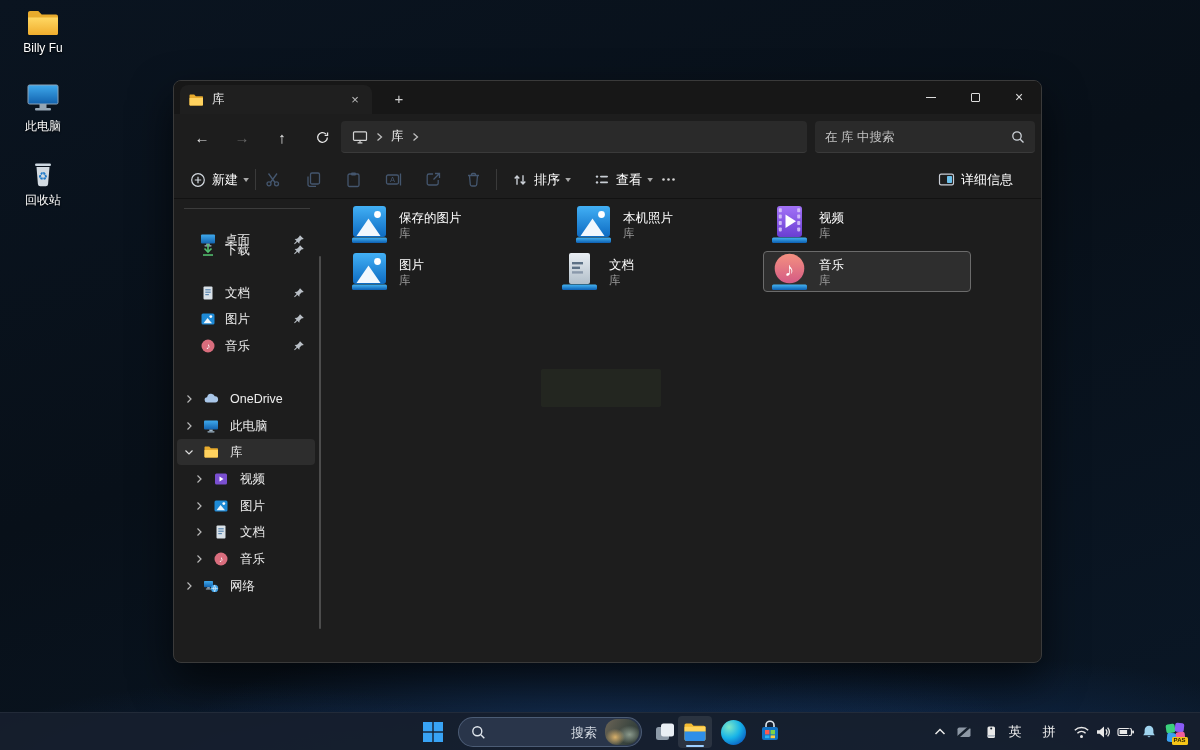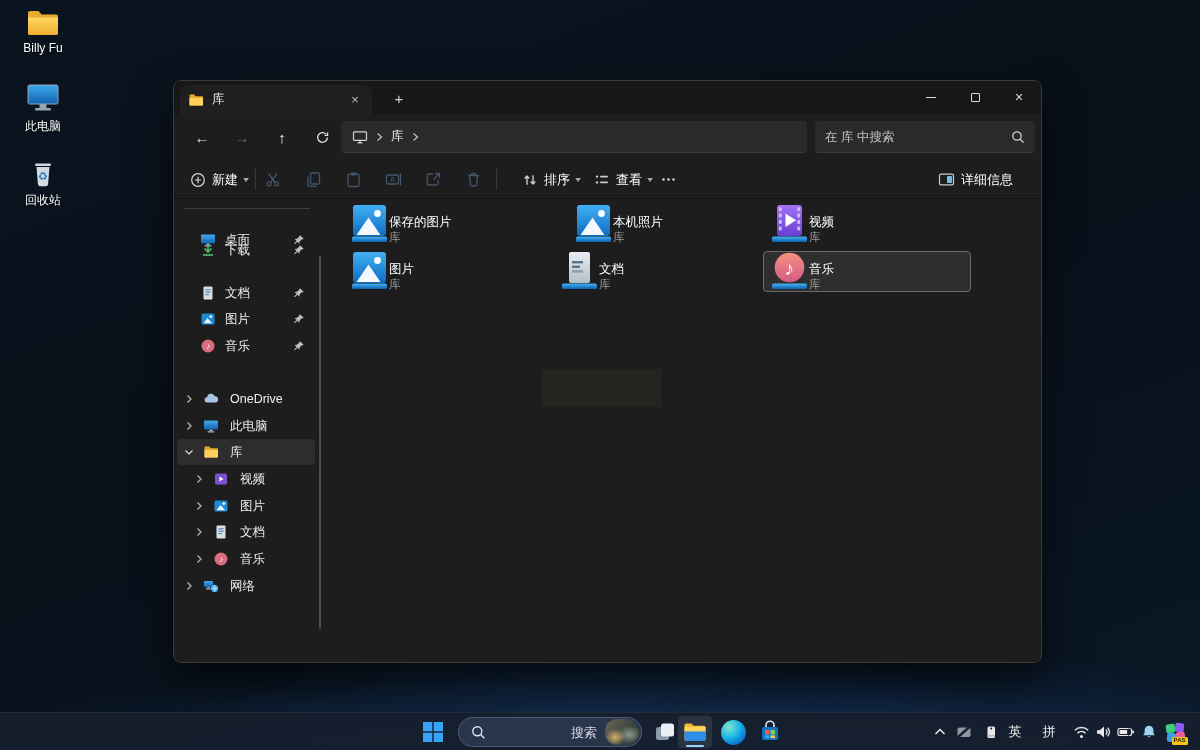--- a/index.html
+++ b/index.html
@@ -74,21 +74,21 @@
   .sb-row.sel{ background:#2d2d2d; }
   .sb-row .lbl{ margin-left:9px; }
   .sb-row.pinned{ padding-left:23px;font-family:Liberation Serif, serif; }
   .sb-row.lvl1{ padding-left:7px; gap:2px; }
   .sb-row.lvl2{ padding-left:17px; gap:2px; }
   .sb-row .tree-ic{ margin-left:7px; }
   .pin{ position:absolute; right:10px; top:7px; }
 
   .files{ position:absolute; left:152px; top:118px; right:0; bottom:28px; }
   .fitem{ position:absolute; width:208px; height:41px; border-radius:4px; display:flex;
-          align-items:flex-end; padding:0 5px; border:1px solid transparent; }
+          align-items:center; gap:10px; padding:0 5px; border:1px solid transparent; }
   .fitem.sel{ background:#2e2e2e; border:1px solid #6b6b6b; }
   .fi-text{ display:flex; flex-direction:column; justify-content:center; }
   .fi-name{ font-size:12.5px; color:#fff; line-height:16px; }
   .fi-type{ font-size:11.5px; color:#9b9b9b; line-height:14px; }
   .ghost{ position:absolute; left:215px; top:170px; width:120px; height:38px;
           background:rgba(44,50,38,.45); border-radius:2px; }
 
   .statusbar{ position:absolute; left:0; right:0; bottom:0; height:28px; border-top:1px solid #2e2e2e;
               display:flex; align-items:center; padding:0 14px; font-size:12px; color:#cfcfcf; }
   .st-div{ width:1px; height:12px; background:#6a6a6a; margin-left:10px; }
@@ -303,21 +303,21 @@
           <path d="M8 3H4a1.8 1.8 0 0 0-1.8 1.8v7.4A1.8 1.8 0 0 0 4 14h7.4a1.8 1.8 0 0 0 1.8-1.8V9" fill="none" stroke="#44566e" stroke-width="1.3"></path>
           <path d="M10 2.5h4.5V7M14.2 2.8 8.5 8.5" fill="none" stroke="#44566e" stroke-width="1.3"></path>
         </svg>
     </div>
     <div class="tb-ibtn" style="left:283px">
       <svg width="17" height="17" viewBox="0 0 17 17">
           <path d="M3 4.5h11M6.5 4.5v-1a1 1 0 0 1 1-1h2a1 1 0 0 1 1 1v1M4.5 4.5l.8 9a1.6 1.6 0 0 0 1.6 1.5h3.2a1.6 1.6 0 0 0 1.6-1.5l.8-9" fill="none" stroke="#44566e" stroke-width="1.3"></path>
         </svg>
     </div>
     <div class="tb-div" style="left:322px"></div>
-    <div class="tb-btn" style="left:340px">
+    <div class="tb-btn" style="left:330px">
       <span>
         <svg width="16" height="16" viewBox="0 0 16 16">
             <path d="M5 12.8V4.2M2.7 6.5 5 4.1l2.3 2.4" fill="none" stroke="#c8cdd4" stroke-width="1.4"></path>
             <path d="M11 3.2v8.6M8.7 9.5l2.3 2.4 2.3-2.4" fill="none" stroke="#c8cdd4" stroke-width="1.4"></path>
           </svg>
       </span>
       <span>排序</span>
       <span class="chev">▾</span>
     </div>
     <div class="tb-btn" style="left:412px">

